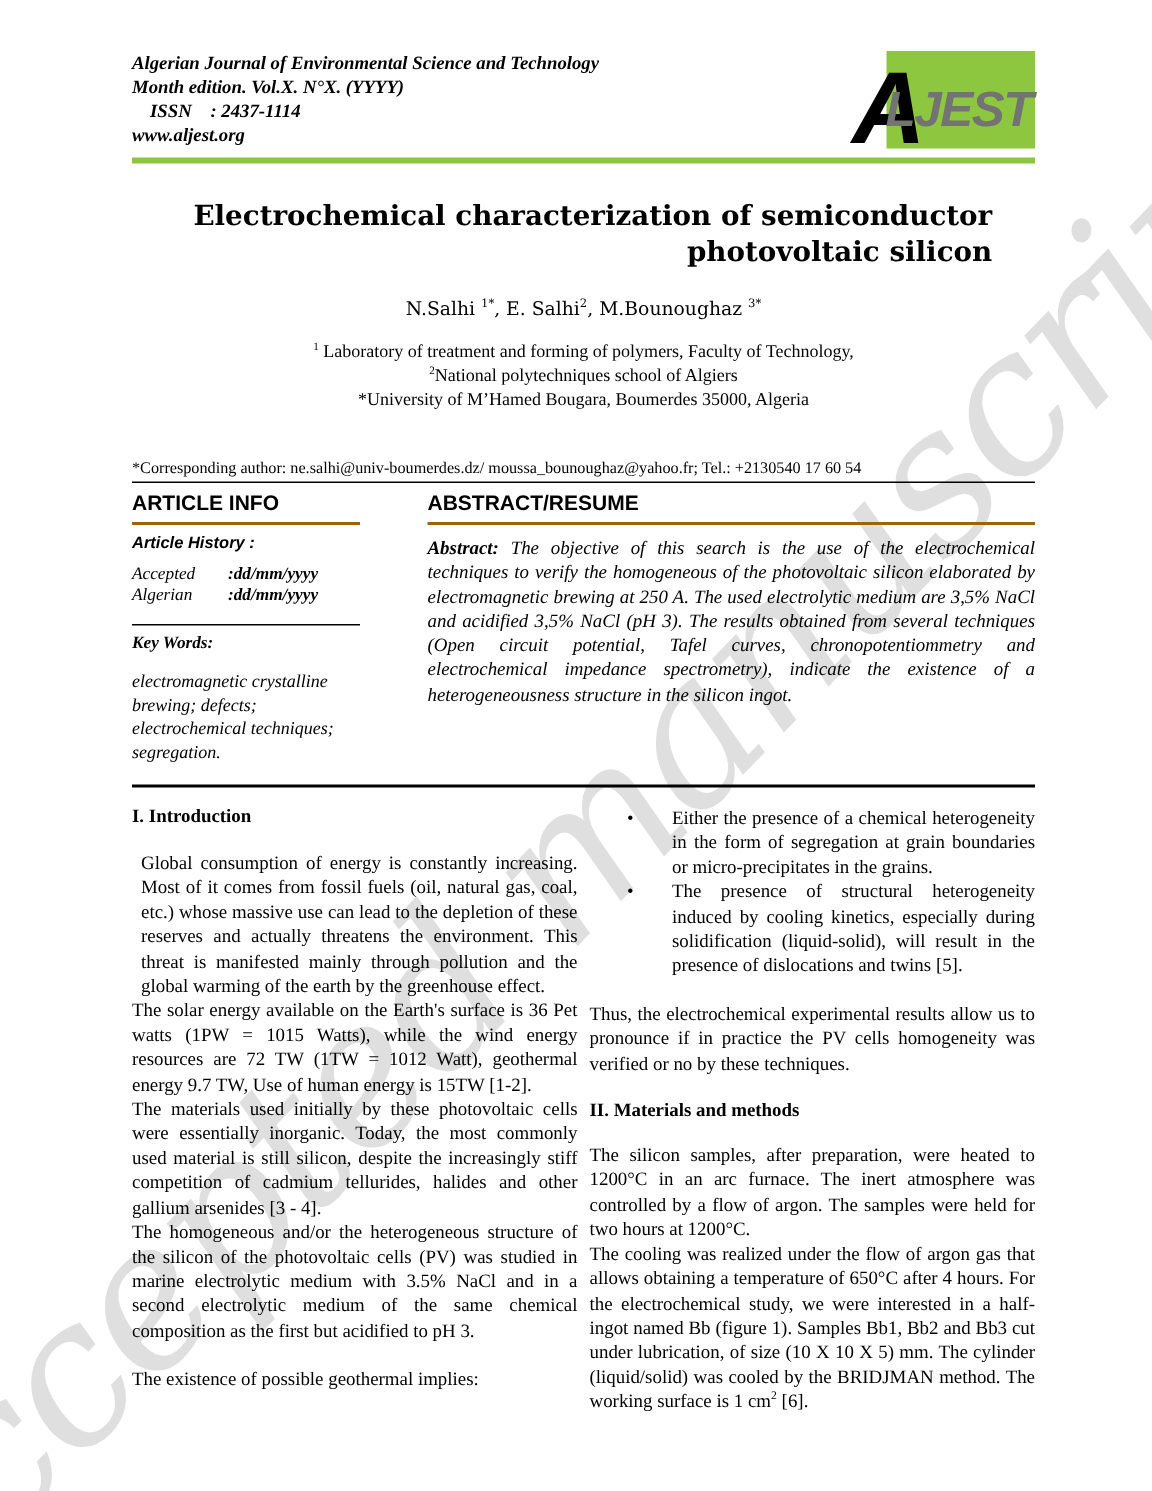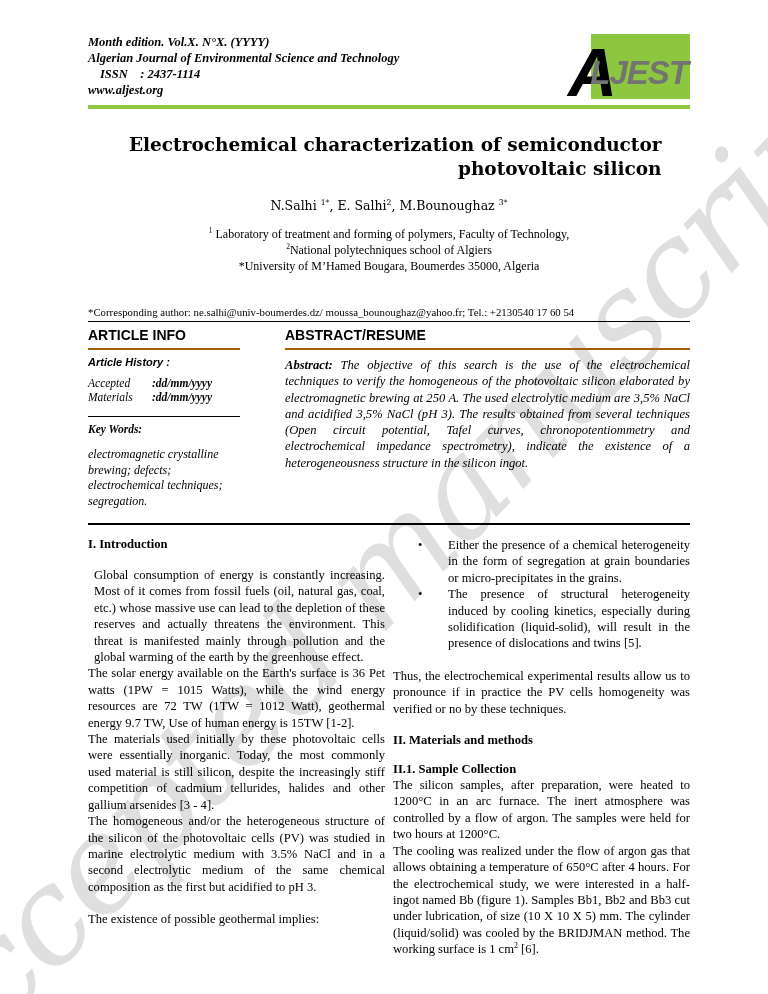--- a/index.html
+++ b/index.html
@@ -120,22 +120,22 @@
 <body>
 
 <div class="page">
 
   <div class="watermark">accepted manuscript</div>
 
   <div class="content">
 
     <div class="header">
       <div class="journal-info">
+        <div>Algerian Journal of Environmental Science and Technology</div>
         <div>Month edition. Vol.X. N°X. (YYYY)</div>
-        <div>Algerian Journal of Environmental Science and Technology</div>
         <div class="journal-issn">ISSN    : 2437-1114</div>
         <div>www.aljest.org</div>
       </div>
       <div class="logo">
         <div class="logo-green"></div>
         <div class="logo-a">A</div>
         <div class="logo-rest">LJEST</div>
       </div>
     </div>
     <div class="green-rule"></div>
@@ -158,21 +158,21 @@
     <div class="info-table">
       <div class="info-left">
         <div class="info-heading">ARTICLE INFO</div>
         <div class="col-body">
           <div class="history-label">Article History :</div>
           <div class="history-row">
             <span class="lbl">Accepted</span>
             <span class="val">:dd/mm/yyyy</span>
           </div>
           <div class="history-row">
-            <span class="lbl">Materials</span>
+            <span class="lbl">Algerian</span>
             <span class="val">:dd/mm/yyyy</span>
           </div>
           <div class="history-divider"></div>
           <div class="keywords-label">Key Words:</div>
           <div class="keywords-text">electromagnetic crystalline brewing; defects; electrochemical techniques; segregation.</div>
         </div>
       </div>
       <div class="info-gap"></div>
       <div class="info-right">
         <div class="info-heading">ABSTRACT/RESUME</div>
@@ -201,20 +201,19 @@
         <div class="bullet-item">
           <span class="bullet-glyph">•</span>
           <span class="bullet-text">Either the presence of a chemical heterogeneity in the form of segregation at grain boundaries or micro-precipitates in the grains.</span>
         </div>
         <div class="bullet-item">
           <span class="bullet-glyph">•</span>
           <span class="bullet-text">The presence of structural heterogeneity induced by cooling kinetics, especially during solidification (liquid-solid), will result in the presence of dislocations and twins [5].</span>
         </div>
         <p class="para-gap">Thus, the electrochemical experimental results allow us to pronounce if in practice the PV cells homogeneity was verified or no by these techniques.</p>
         <div class="body-h para-gap" style="margin-bottom:14px;">II. Materials and methods</div>
-        <div class="body-h2">II.1. Sample Collection</div>
         <p>The silicon samples, after preparation, were heated to 1200°C in an arc furnace. The inert atmosphere was controlled by a flow of argon. The samples were held for two hours at 1200°C.</p>
         <p><span>The cooling was realized under the flow of argon gas that allows obtaining a temperature of 650°C after 4 hours. For the electrochemical study, we were interested in a half-ingot named Bb (figure 1). Samples Bb1, Bb2 and Bb3 cut under lubrication, of size (10 X 10 X 5) mm. The cylinder (liquid/solid) was cooled by the BRIDJMAN method. The working surface is 1 cm</span><sup>2</sup><span> [6].</span></p>
       </div>
 
     </div>
   </div>
 </div>
 
 </body></html>

